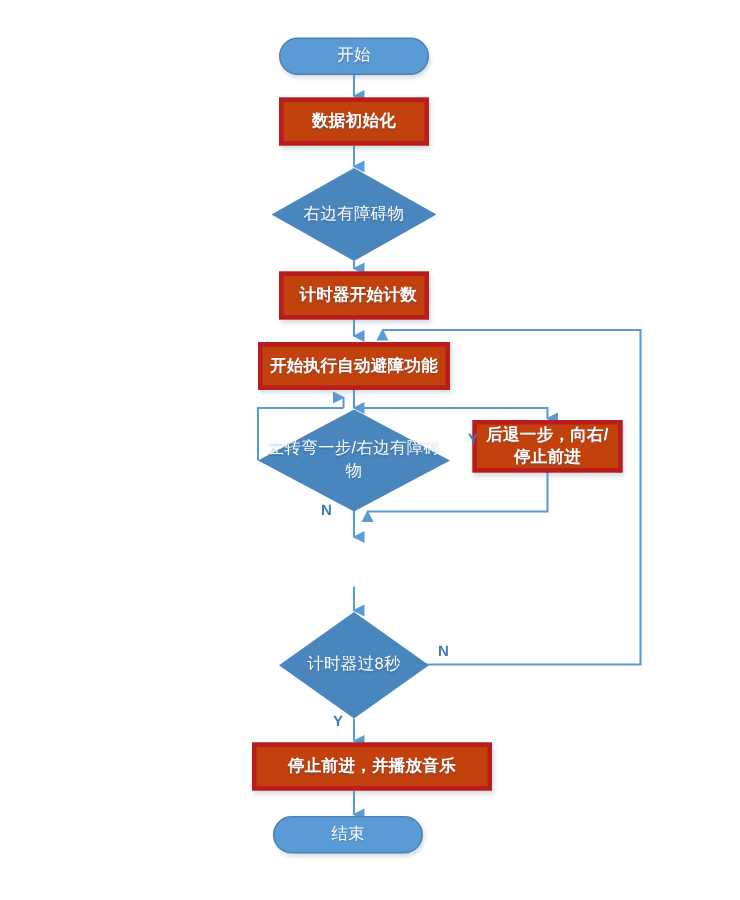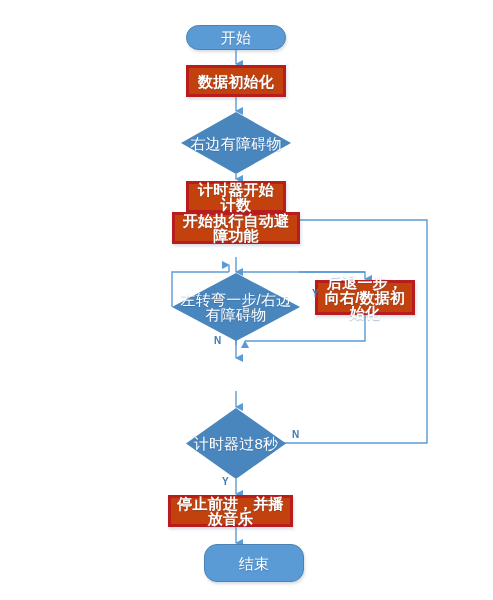--- a/index.html
+++ b/index.html
@@ -26,21 +26,21 @@
     pointer-events: none;
   }
   .node {
     position: absolute;
     box-sizing: border-box;
     display: flex;
     align-items: center;
     justify-content: center;
     text-align: center;
     color: #ffffff;
-    font-size: 15px;
+    font-size: 11px;
     line-height: 15px;
     letter-spacing: 0.2px;
     text-shadow: 0 1px 1px rgba(40,80,120,0.35);
   }
   .node.process {
     background: #c2410c;
     border: 3px solid #b91c1c;
     box-shadow: 1px 2px 3px rgba(120,140,160,0.30);
     font-weight: bold;
   }
@@ -144,44 +144,44 @@
 
   <div class="node decision" style="left:181px; top:112px; width:110px; height:62px;">
     <span class="diamond-shape"></span>
     <span class="diamond-label">右边有障碍物</span>
   </div>
 
   <div class="node process" style="left:186px; top:181px; width:100px; height:32px;justify-content:flex-end;">
     <span class="label">计时器开始计数</span>
   </div>
 
-  <div class="node process" style="left:172px; top:212px; width:128px; height:32px;">
+  <div class="node process" style="left:172px; top:228px; width:128px; height:32px;">
     <span class="label">开始执行自动避障功能</span>
   </div>
 
   <div class="node decision" style="left:172px; top:273px; width:128px; height:68px;">
     <span class="diamond-shape"></span>
     <span class="diamond-label">左转弯一步/右边有障碍物</span>
   </div>
 
   <div class="node process" style="left:315px; top:280px; width:100px; height:35px;">
-    <span class="label">后退一步，向右/数据初始化</span>
+    <span class="label">后退一步，向右/停止前进</span>
   </div>
 
 
   <div class="node decision" style="left:186px; top:408px; width:100px; height:71px;">
     <span class="diamond-shape"></span>
     <span class="diamond-label">计时器过8秒</span>
   </div>
 
-  <div class="node process" style="left:168px; top:495px; width:125px; height:32px;">
+  <div class="node process" style="left:168px; top:495px; width:160px; height:32px;">
     <span class="label">停止前进，并播放音乐</span>
   </div>
 
-  <div class="node terminator" style="left:204px; top:544px; width:100px; height:38px;">
+  <div class="node terminator" style="left:182px; top:544px; width:100px; height:25px;">
     <span class="label">结束</span>
   </div>
 
   <span class="edge-label" style="left:312px; top:288px;">Y</span>
   <span class="edge-label" style="left:214px; top:335px;">N</span>
   <span class="edge-label" style="left:292px; top:429px;">N</span>
   <span class="edge-label" style="left:222px; top:476px;">Y</span>
 
 </div>
 

